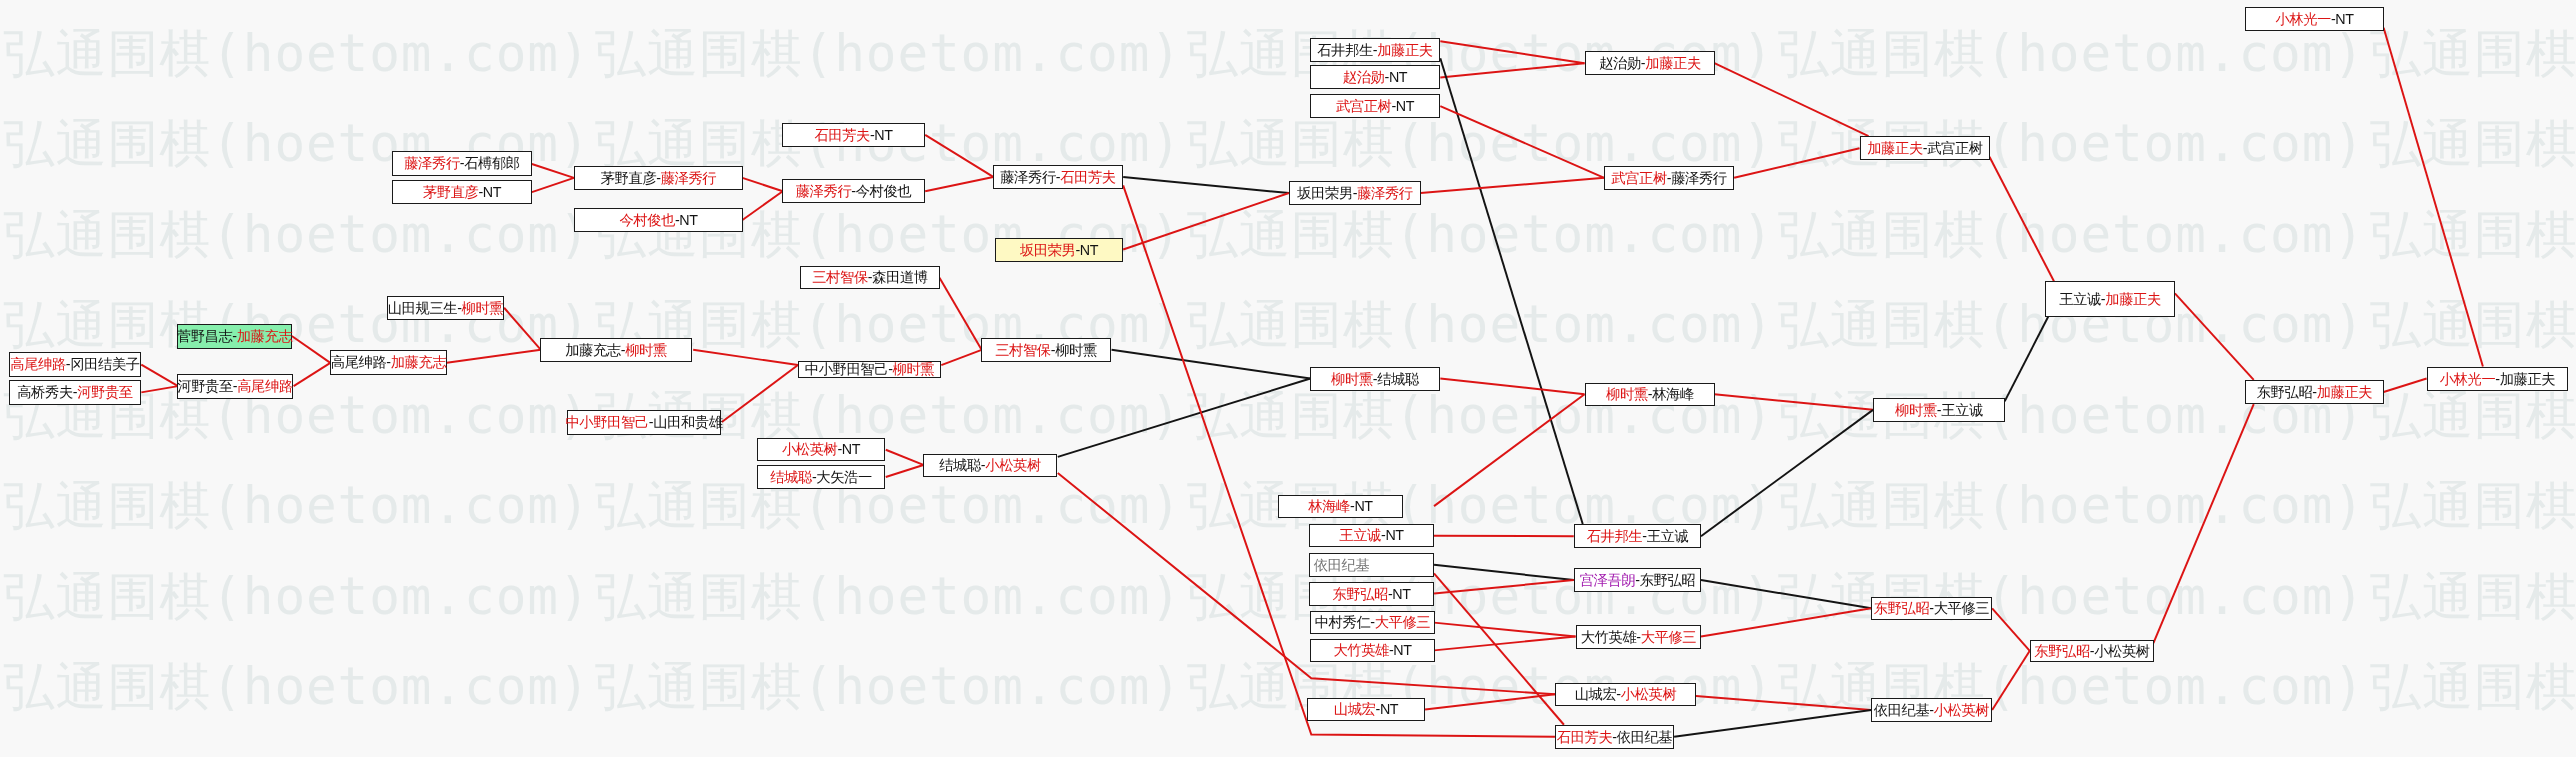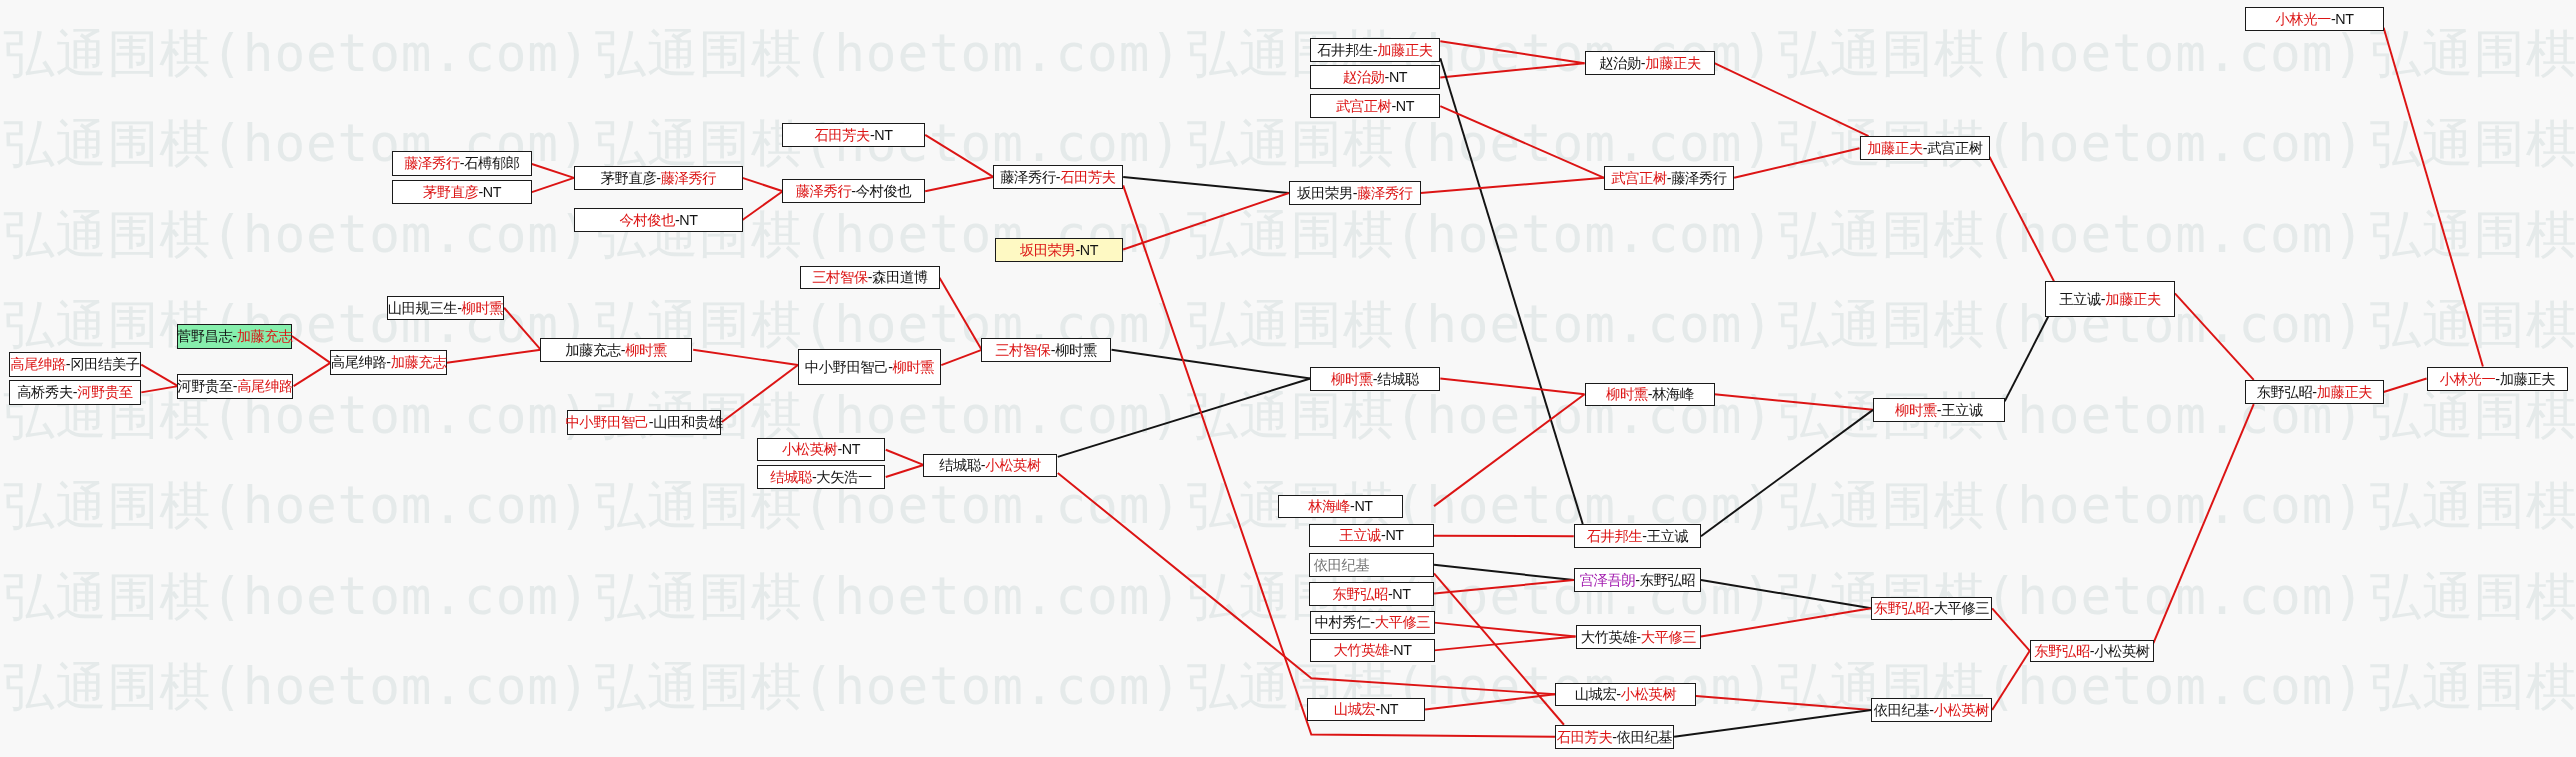--- a/index.html
+++ b/index.html
@@ -182,21 +182,21 @@
         <span class="p-lose" style="color: rgb(20, 20, 20);">-NT</span>
       </div>
       <div class="box" style="left: 782px; top: 179px; width: 143px; height: 24px; background: rgb(255, 255, 255); border-color: rgb(26, 26, 26);">
         <span class="p-win" style="color: rgb(220, 20, 20);">藤泽秀行</span>
         <span class="p-lose" style="color: rgb(20, 20, 20);">-今村俊也</span>
       </div>
       <div class="box" style="left: 800px; top: 266px; width: 140px; height: 23px; background: rgb(255, 255, 255); border-color: rgb(26, 26, 26);">
         <span class="p-win" style="color: rgb(220, 20, 20);">三村智保</span>
         <span class="p-lose" style="color: rgb(20, 20, 20);">-森田道博</span>
       </div>
-      <div class="box" style="left: 798px; top: 349px; width: 143px; height: 36px; background: rgb(255, 255, 255); border-color: rgb(26, 26, 26); justify-content: center;">
+      <div class="box" style="left: 798px; top: 361px; width: 143px; height: 17px; background: rgb(255, 255, 255); border-color: rgb(26, 26, 26); justify-content: center;">
         <span class="p-lose" style="color: rgb(20, 20, 20);">中小野田智己-</span>
         <span class="p-win" style="color: rgb(220, 20, 20);">柳时熏</span>
       </div>
       <div class="box" style="left: 757px; top: 438px; width: 128px; height: 23px; background: rgb(255, 255, 255); border-color: rgb(26, 26, 26);">
         <span class="p-win" style="color: rgb(220, 20, 20);">小松英树</span>
         <span class="p-lose" style="color: rgb(20, 20, 20);">-NT</span>
       </div>
       <div class="box" style="left: 757px; top: 465px; width: 128px; height: 24px; background: rgb(255, 255, 255); border-color: rgb(26, 26, 26);">
         <span class="p-win" style="color: rgb(220, 20, 20);">结城聪</span>
         <span class="p-lose" style="color: rgb(20, 20, 20);">-大矢浩一</span>

